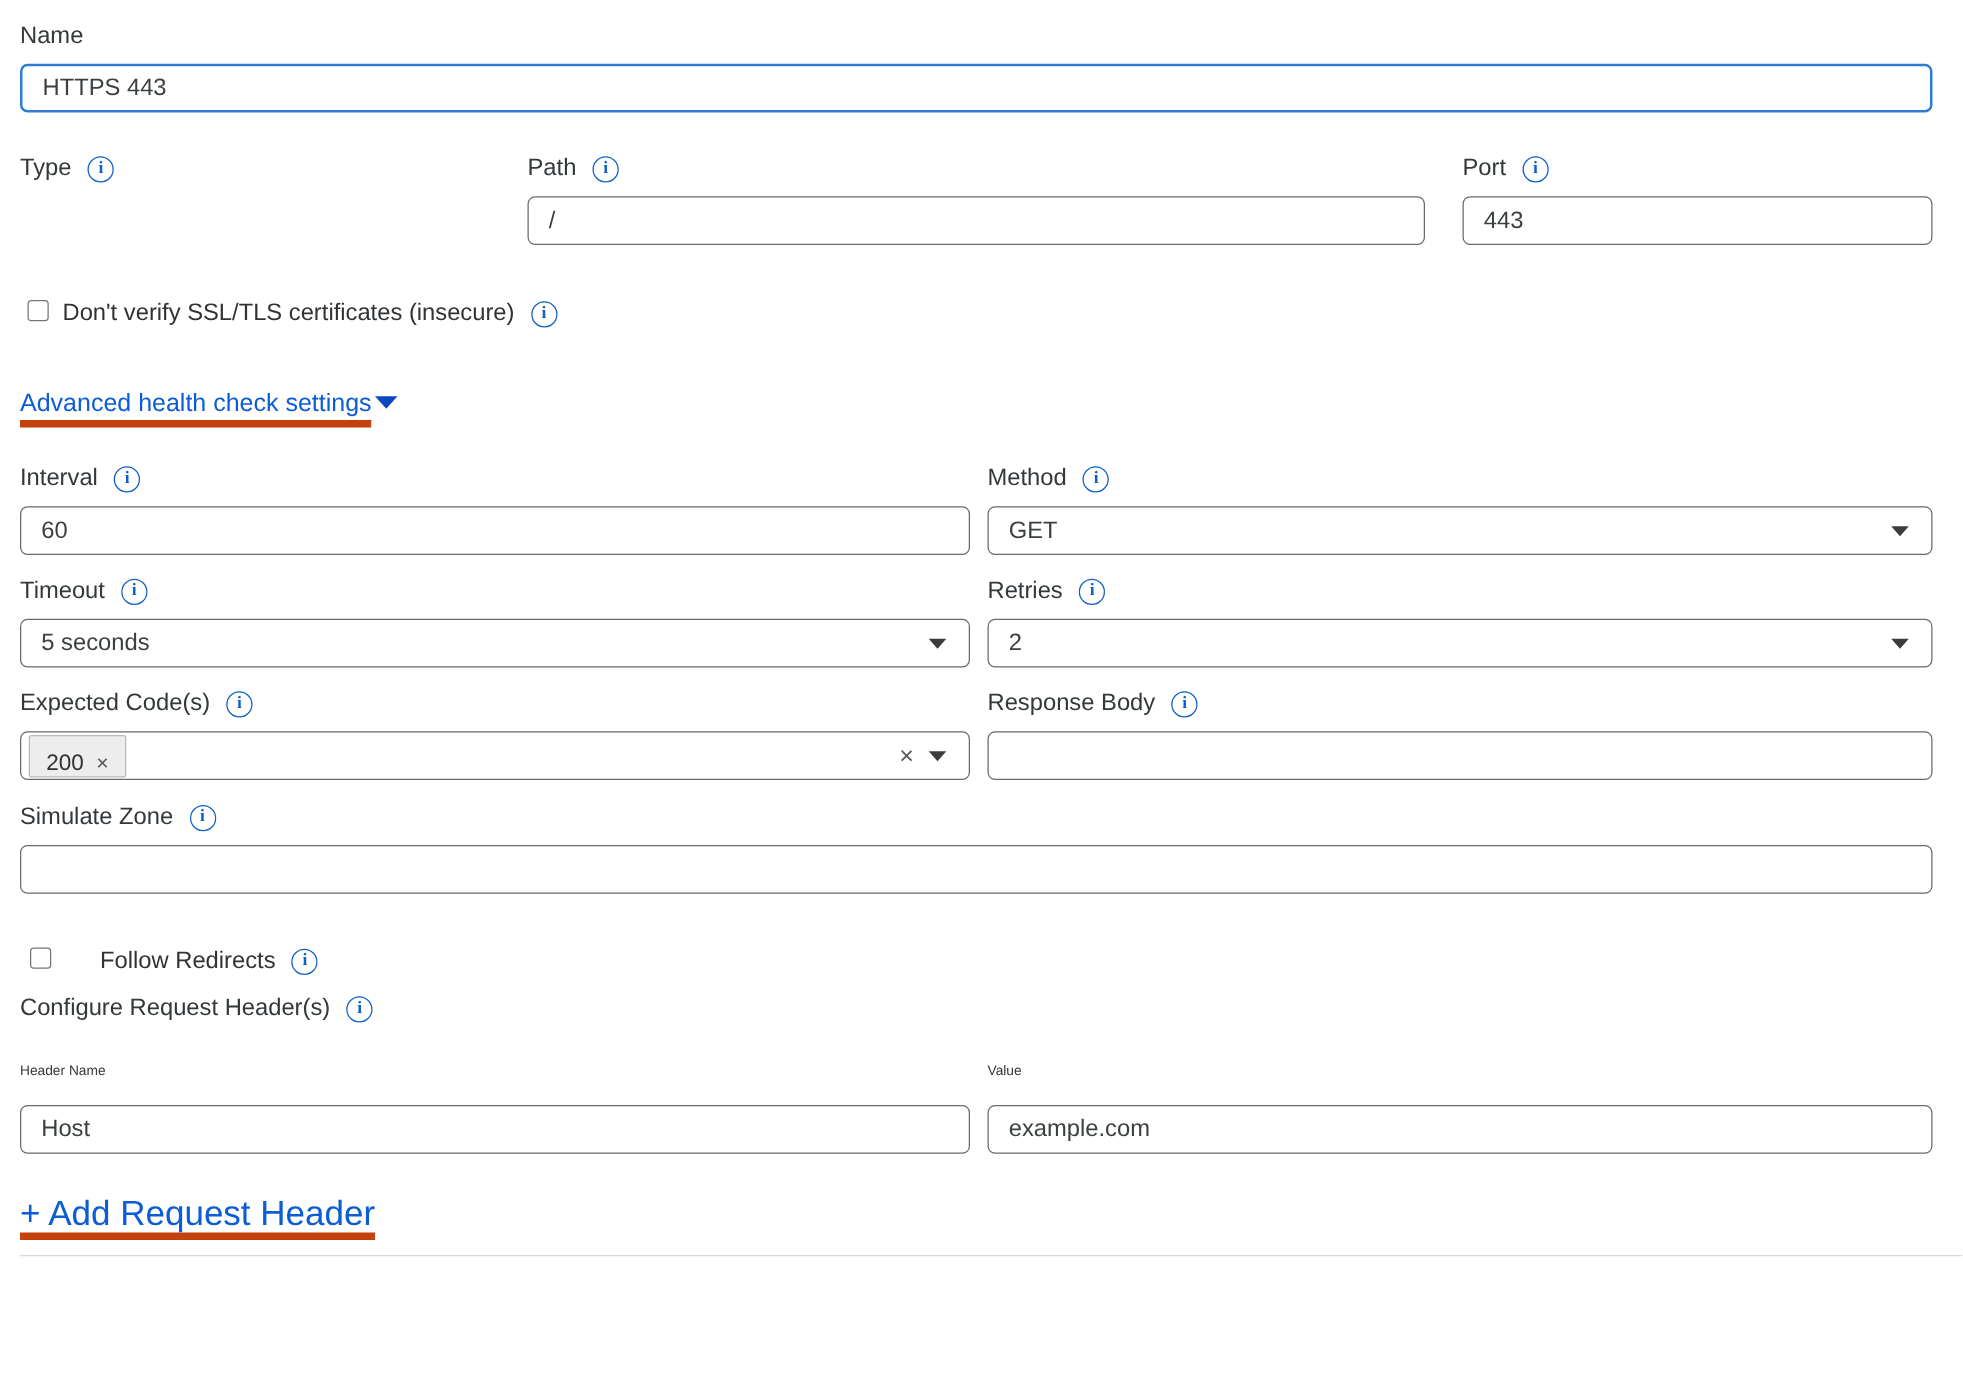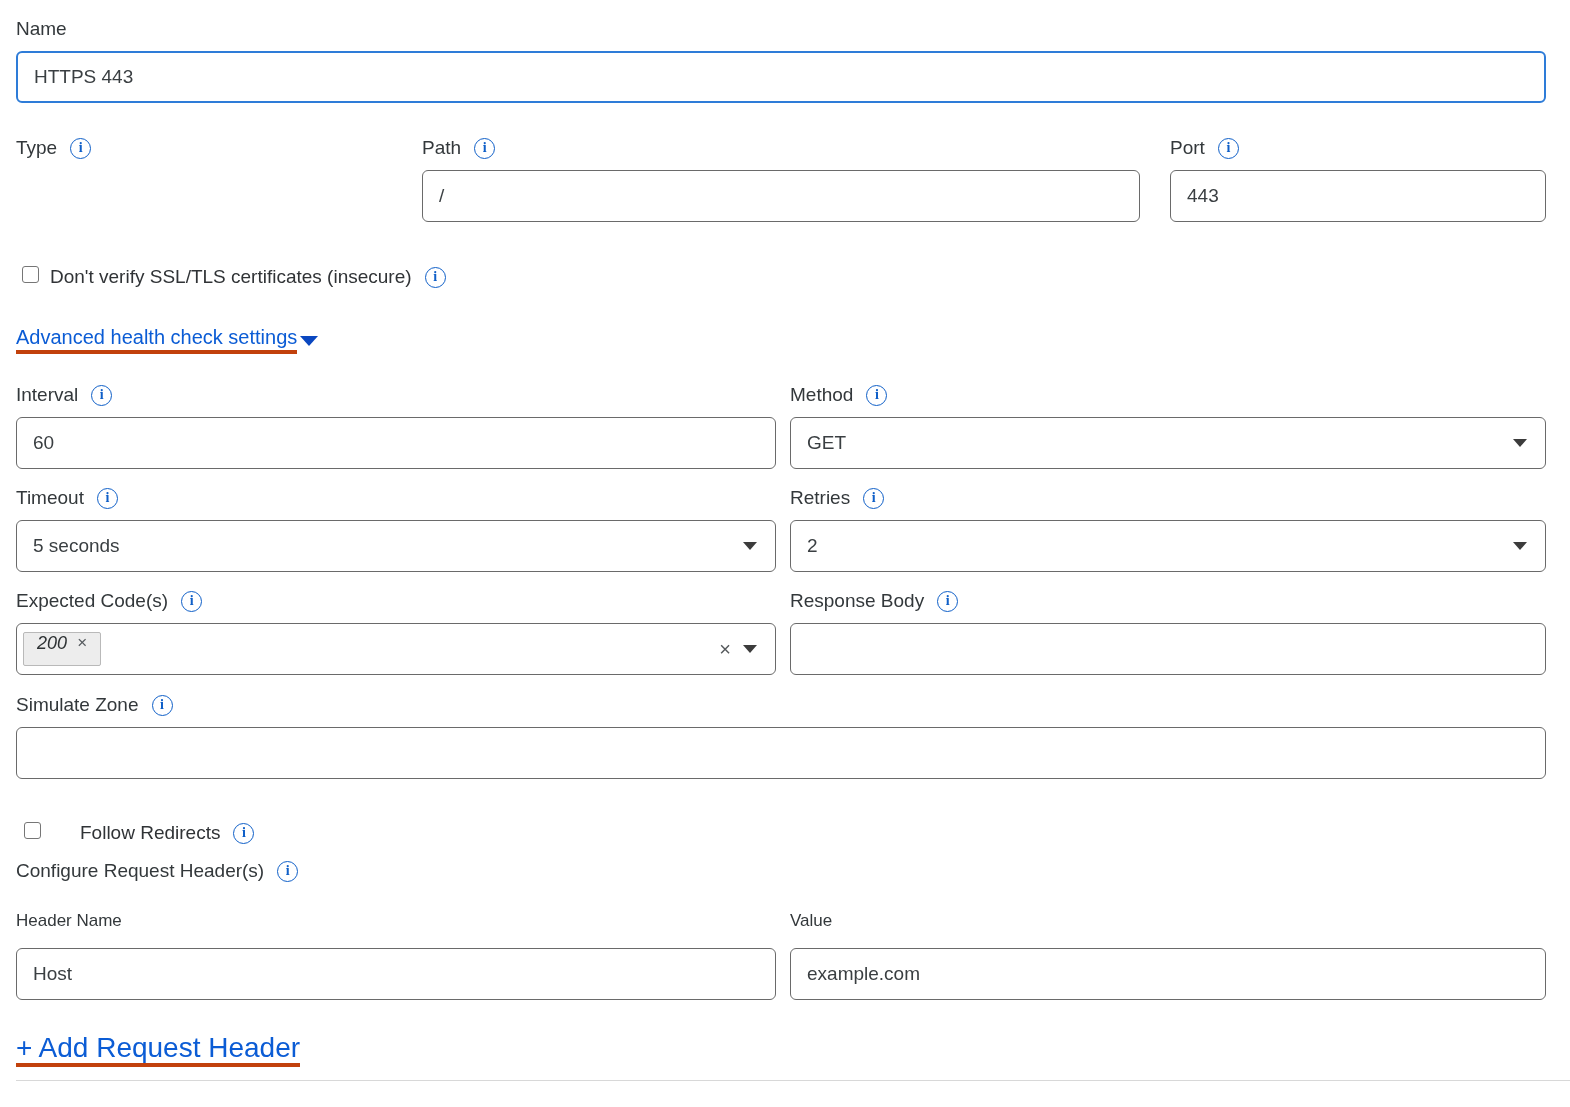--- a/index.html
+++ b/index.html
@@ -14,35 +14,35 @@
   .page { padding: 18px 24px 0 16px; }
 
   
   .field-label {
     display: flex; align-items: center;
     font-size: 19px; line-height: 22px; height: 22px;
     color: #33383b;
     margin-bottom: 11px;
   }
   .field-label .lbl-txt { display: inline-block; }
-  .small-label { font-size: 17px; height: 20px; line-height: 20px; margin-bottom: 17px; align-items: flex-end; }
+  .small-label { font-size: 11px; height: 20px; line-height: 20px; margin-bottom: 17px; align-items: flex-end; }
 
   
   .info-icon {
     display: inline-flex; align-items: center; justify-content: center;
     width: 21px; height: 21px; margin-left: 13px;
     border: 1.6px solid #0f5fc8; border-radius: 50%;
     color: #0f5fc8; font-family: "Liberation Serif", serif;
     font-size: 14px; font-weight: bold; line-height: 1;
     flex: 0 0 auto;
   }
 
   
   .ctl {
-    height: 52px; width: 100%;
+    height: 39px; width: 100%;
     border: 1.5px solid #6a6a6a; border-radius: 6px;
     background: #fff;
     font-family: "Liberation Sans", sans-serif;
     font-size: 19px; color: #3a3f42;
     padding: 0 16px;
     display: flex; align-items: center;
     position: relative;
   }
   input.ctl { display: block; }
   .ctl.focused { border: 2px solid #2e7cd8; }
@@ -80,37 +80,38 @@
   .check-row-1 .check-label { margin-left: 11px; }
   .check-row-2 .check-label { margin-left: 27px; }
 
   
   .adv-link {
     margin-top: 36px; display: flex; align-items: center;
     cursor: pointer; width: fit-content;
   }
   .link-text {
     color: #0b5cd5; font-size: 20px; line-height: 26px;
-    border-bottom: 4px solid #c2410c;
+    border-bottom: 6px solid #c2410c;
+    margin-top: 12px;
   }
   .tri-down-blue {
     display: inline-block; width: 0; height: 0; margin-left: 3px; margin-top: 4px;
     border-left: 9px solid transparent; border-right: 9px solid transparent;
     border-top: 10px solid #0a47c0;
   }
   .add-link { margin-top: 35px; width: fit-content; cursor: pointer; }
   .add-link .link-text { font-size: 28px; }
 
   
   .multi { padding-left: 6px; padding-right: 80px; cursor: pointer; }
   .tag {
-    display: inline-flex; align-items: flex-start;
+    display: inline-flex; align-items: flex-end;
     height: 34px; padding: 0 13px;
     background: #ededed; border: 1px solid #b9b9b9; border-radius: 2px;
-    font-size: 18px; color: #2f3335; font-style: italic;
+    font-size: 18px; color: #2f3335;
   }
   .tag .tag-x { margin-left: 10px; color: #555a5e; font-size: 17px; cursor: pointer; }
   .multi-clear {
     position: absolute; right: 44px; top: 50%; transform: translateY(-50%);
     color: #55595c; font-size: 20px; cursor: pointer; line-height: 1;
   }
 
   .section-label { margin-top: 16px; }
   .mt-19 { margin-top: 19px; }
   .hdr-grid { margin-top: 29px; row-gap: 0; }

